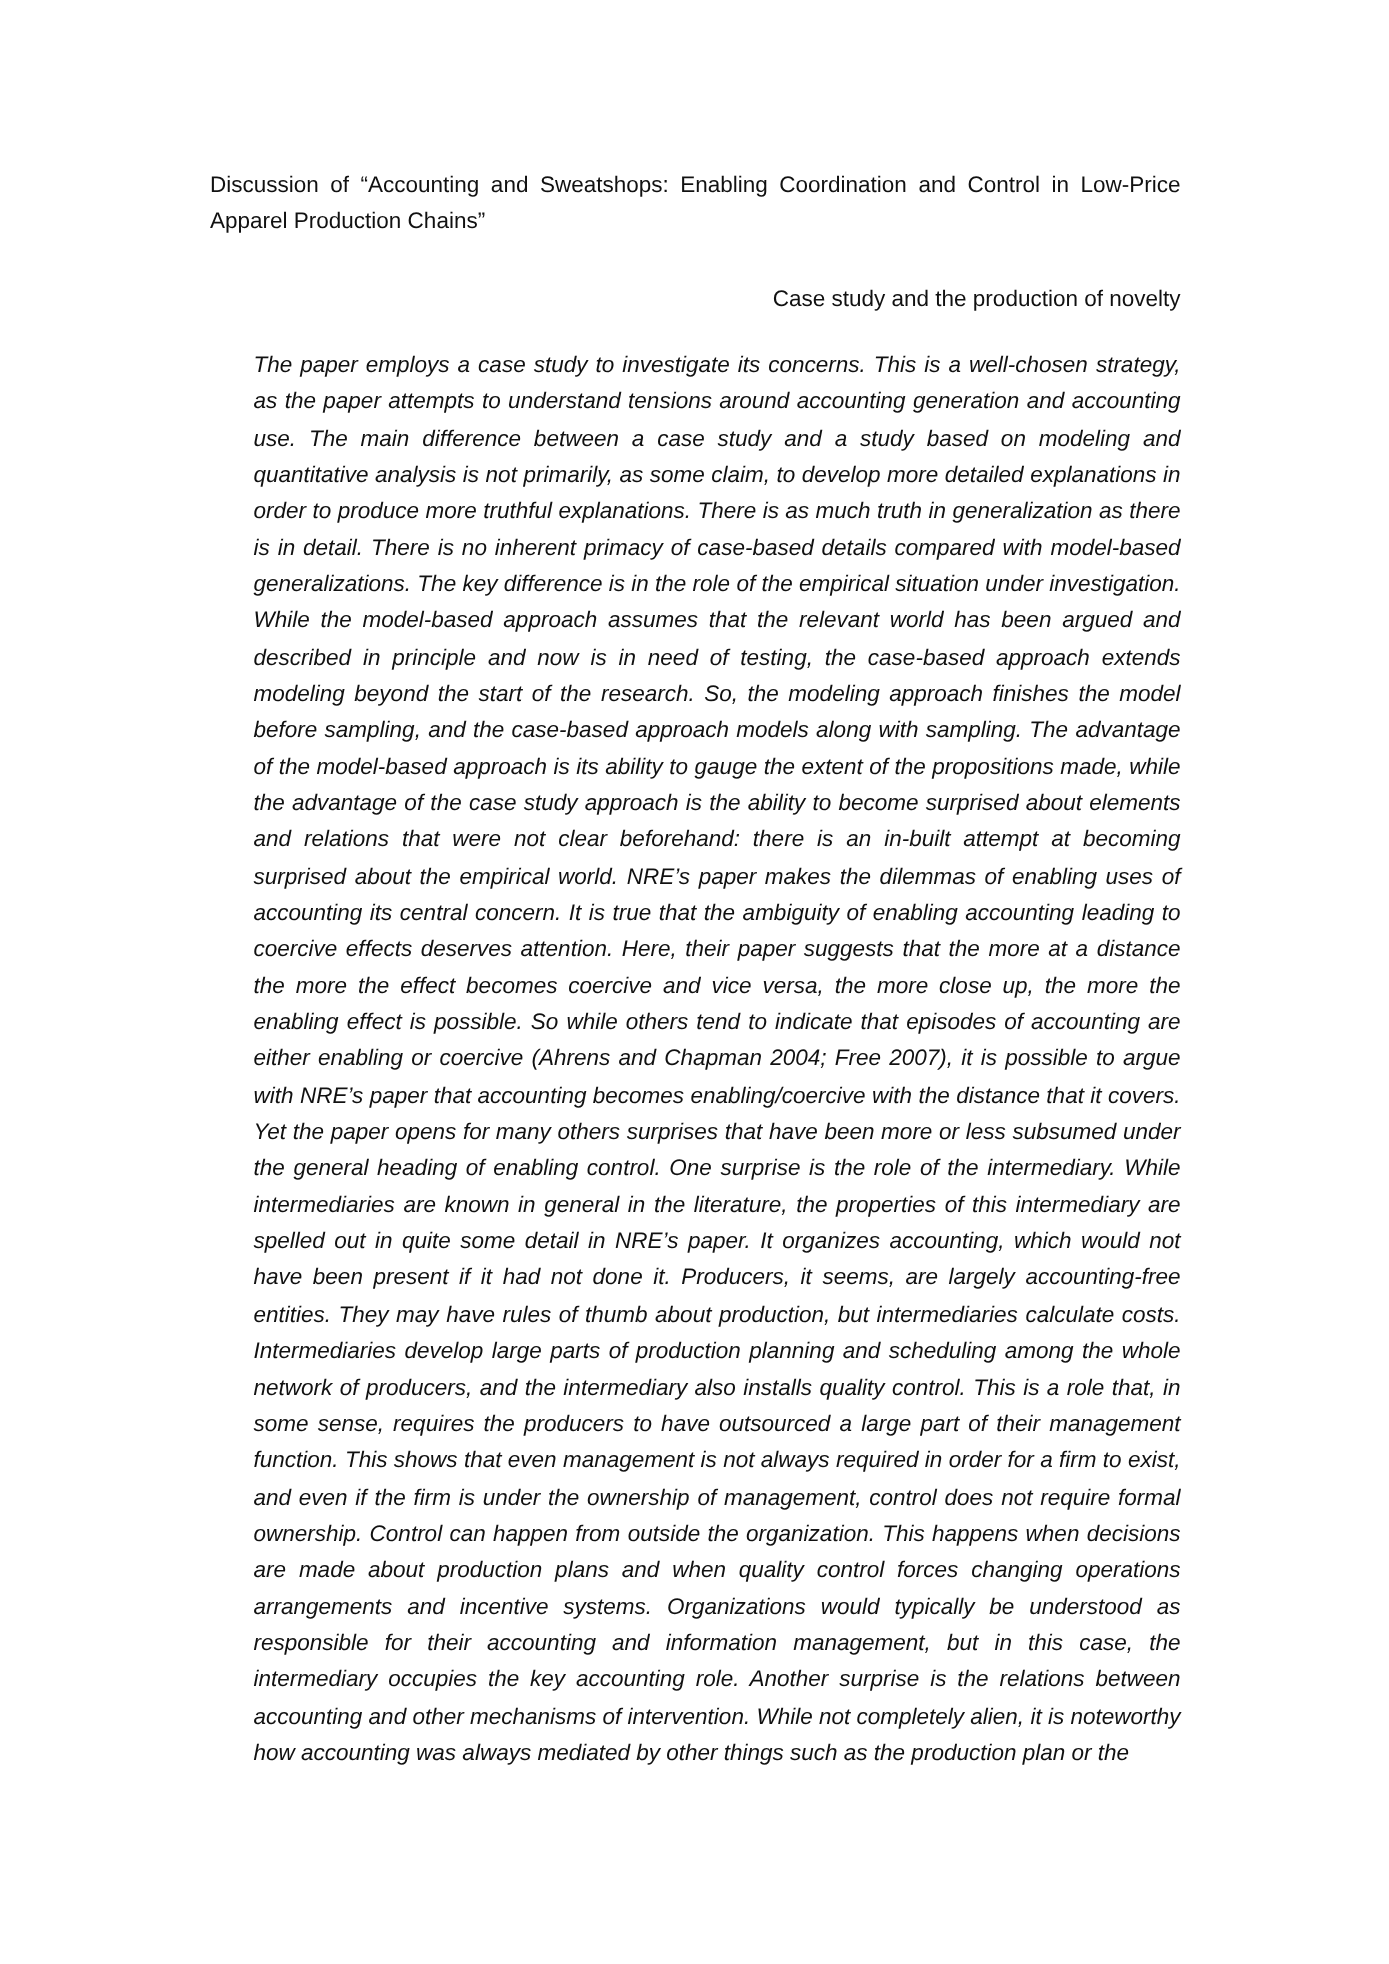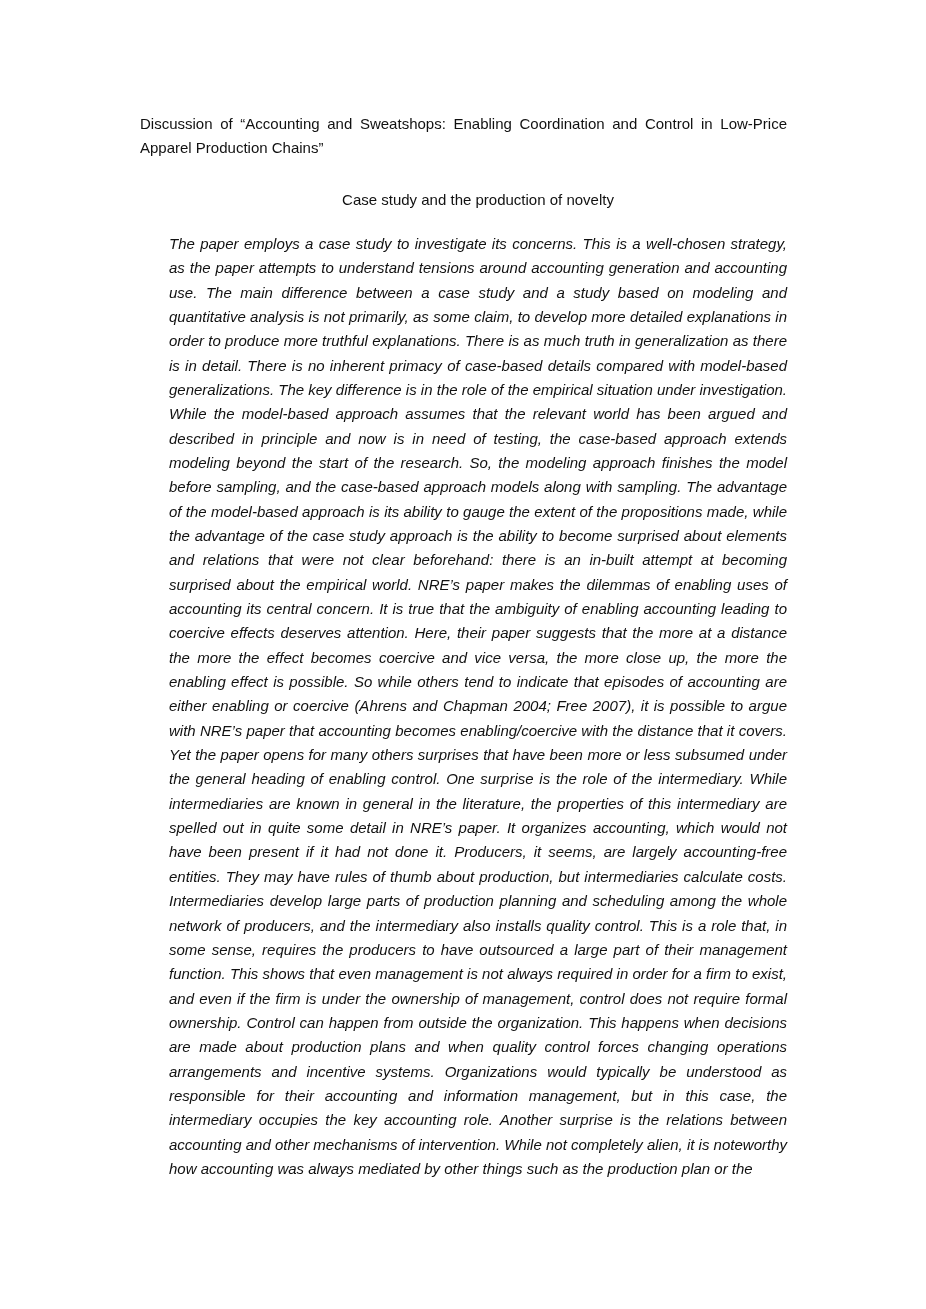--- a/index.html
+++ b/index.html
@@ -30,21 +30,21 @@
   }
   .body-block {
     margin-left: 29px;
     width: 618px;
   }
   .section-heading {
     margin: 27px 0 0 0;
     font-size: 15px;
     line-height: 24.3px;
     font-weight: 400;
-    text-align: center;
+    text-align: right;
   }
   .body-paragraph {
     margin: 20px 0 0 0;
     font-size: 15px;
     line-height: 24.35px;
     text-align: justify;
     font-weight: 400;
     font-style: italic;
   }
 </style>

